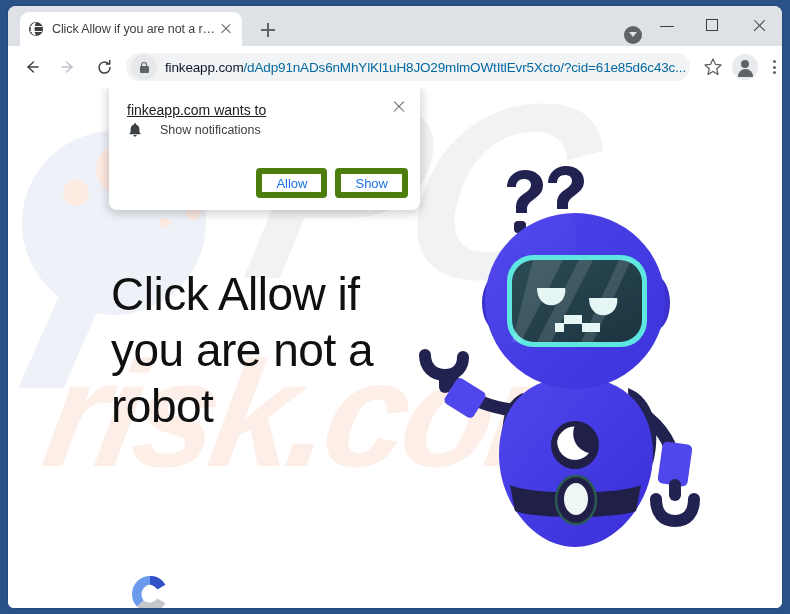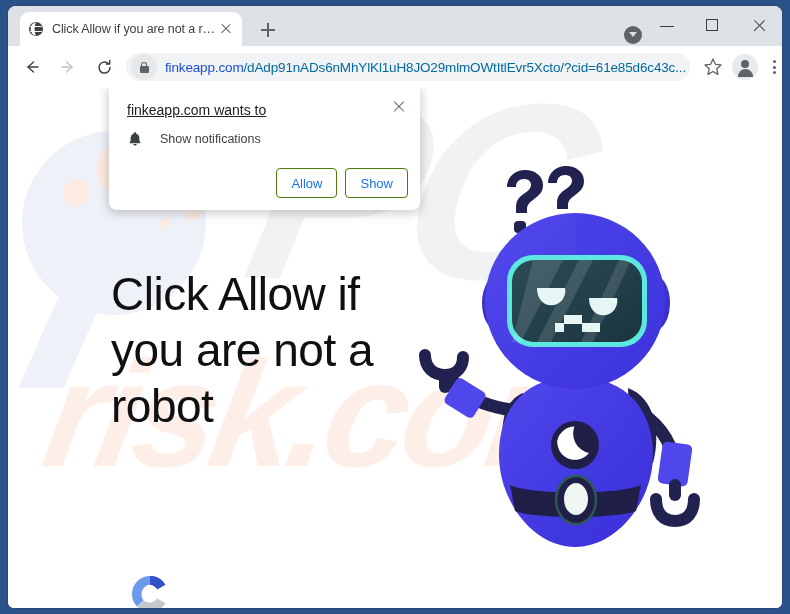--- a/index.html
+++ b/index.html
@@ -83,21 +83,21 @@
     display:flex;align-items:center;justify-content:center;flex:0 0 26px;
     margin-left:1px;
   }
   .lock{width:9px;height:11px;position:relative;}
   .lock-body{position:absolute;bottom:0;left:0;width:9px;height:7px;background:#5f6368;border-radius:1.2px;}
   .lock-shackle{position:absolute;top:0;left:1.7px;width:5.6px;height:5.5px;border:1.5px solid #5f6368;border-bottom:none;border-radius:3px 3px 0 0;box-sizing:border-box;}
   .urltext{
     font-size:13.5px;color:#202124;white-space:nowrap;overflow:hidden;
     margin-left:8px;letter-spacing:-0.15px;
   }
-  .urltext .host{color:#1d4ed8;}
+  .urltext .host{color:#0f172a;}
   .urltext .path{color:#0369a1;}
   .star{width:30px;height:30px;position:relative;flex:0 0 30px;cursor:pointer;margin-left:2px;}
   .avatar{width:26px;height:26px;border-radius:50%;background:#e8eaed;flex:0 0 26px;
     margin:0 4px;position:relative;cursor:pointer;}
   .avatar .head{position:absolute;left:9px;top:6px;width:8px;height:8px;border-radius:50%;background:#5f6368;}
   .avatar .body{position:absolute;left:5.5px;top:15px;width:15px;height:8px;border-radius:8px 8px 0 0;background:#5f6368;}
   .kebab{width:26px;height:30px;position:relative;flex:0 0 26px;cursor:pointer;margin-right:2px;}
   .kebab span{position:absolute;left:11px;width:3.2px;height:3.2px;border-radius:50%;background:#5f6368;}
   .kebab span:nth-child(1){top:8px;}
   .kebab span:nth-child(2){top:13.5px;}
@@ -153,27 +153,27 @@
   }
   .perm-x{
     position:absolute;right:12px;top:10px;width:18px;height:18px;cursor:pointer;
   }
   .perm-x:before,.perm-x:after{
     content:"";position:absolute;left:2px;top:8px;width:14px;height:1.3px;background:#5f6368;
   }
   .perm-x:before{transform:rotate(45deg);}
   .perm-x:after{transform:rotate(-45deg);}
   .perm-row{
-    position:absolute;left:18px;top:43px;display:flex;align-items:center;
+    position:absolute;left:18px;top:34px;display:flex;align-items:center;
   }
   .bell{width:16px;height:16px;position:relative;flex:0 0 16px;margin-right:17px;}
   .perm-row-label{font-size:12.5px;color:#3c4043;}
   .perm-btns{position:absolute;right:12px;bottom:12px;display:flex;gap:8px;}
   .pbtn{
-    min-width:58px;height:30px;border:1px solid #4d7c0f;border-radius:4px;
+    min-width:58px;height:30px;border:6px solid #4d7c0f;border-radius:4px;
     background:#fff;color:#1a73e8;font-size:13px;font-family:"Liberation Sans",sans-serif;
     cursor:pointer;padding:0 14px;
   }
 </style>
 </head>
 <body>
 
 <div class="window">
 
   <div class="tabstrip">

